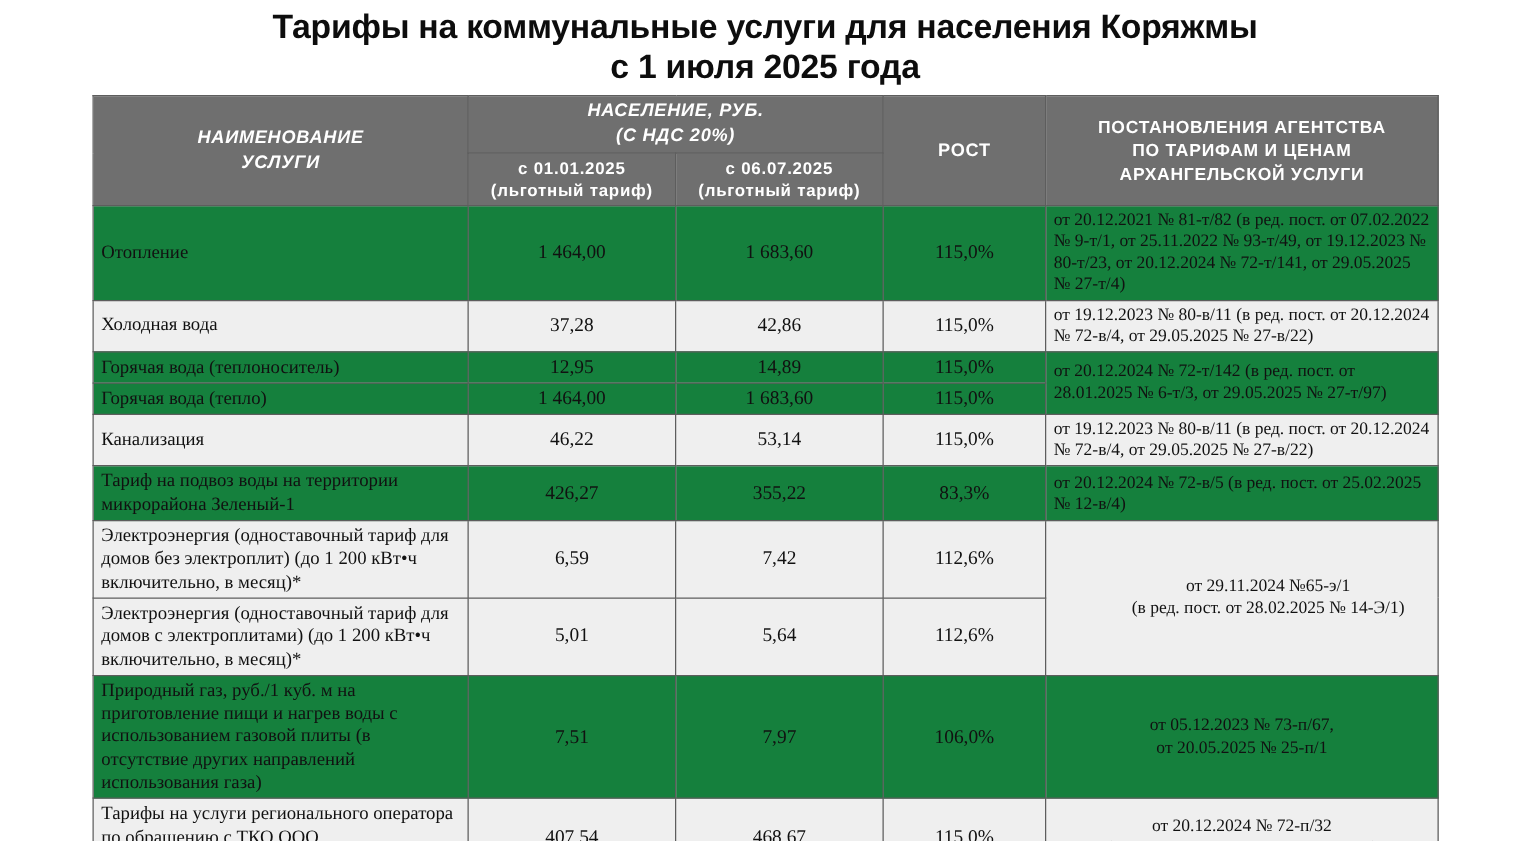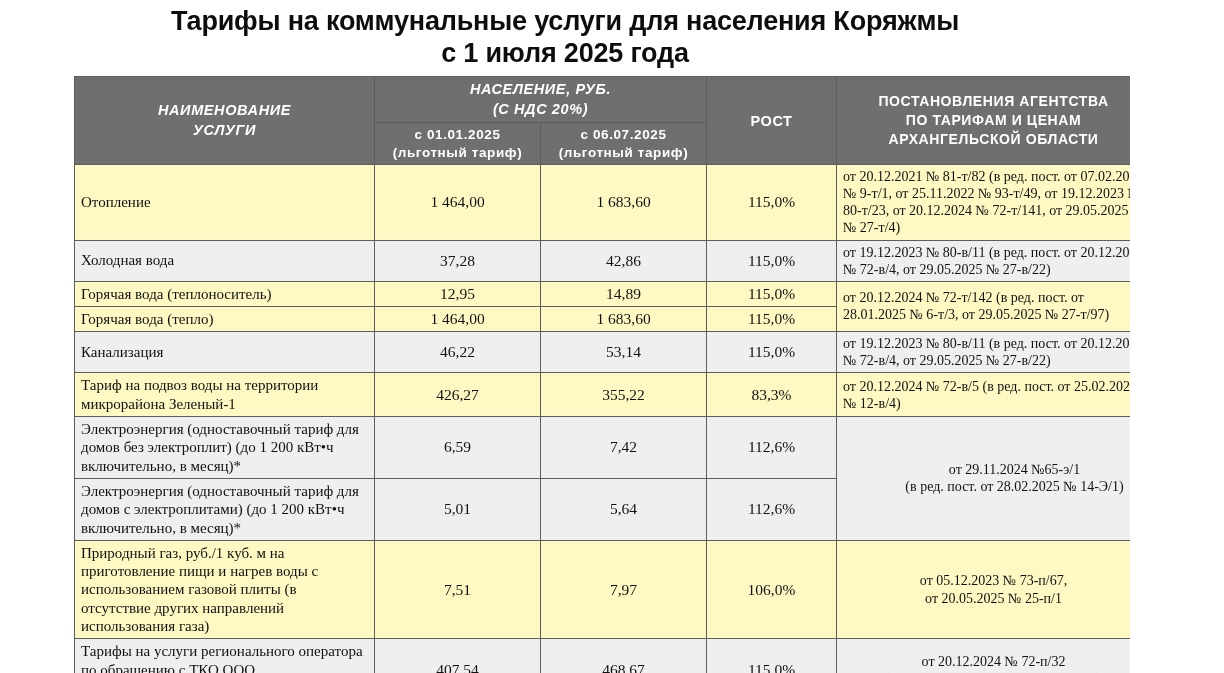--- a/index.html
+++ b/index.html
@@ -5,21 +5,21 @@
   * { box-sizing: border-box; }
   html, body {
     margin: 0; padding: 0;
     width: 1224px; height: 673px;
     background: #ffffff;
     font-family: "Liberation Serif", serif;
     color: #111111;
   }
   #page {
     position: relative;
-    width: 1130px;
+    width: 1224px;
     height: 673px;
     background: #fff;
     overflow: hidden;
   }
   .title {
     font-family: "Liberation Sans", sans-serif;
     font-weight: bold;
     font-size: 27px;
     text-align: center;
     line-height: 1.18;
@@ -79,21 +79,21 @@
     text-align: left;
     font-size: 14px;
     line-height: 1.22;
     padding-left: 7px;
     padding-right: 6px;
   }
   td.c-post.center {
     text-align: center;
   }
   tr.shade td { background: #efefef; }
-  tr.plain td { background: #fef9c3; }
+  tr.plain td { background: #15803d; }
 
   .col1 { width: 300px; }
   .col2 { width: 166px; }
   .col3 { width: 166px; }
   .col4 { width: 130px; }
   .col5 { width: 314px; }
 </style>
 </head>
 <body>
 
@@ -120,21 +120,21 @@
             <div>УСЛУГИ</div>
           </th>
           <th class="h-pop" colspan="2">
             <div>НАСЕЛЕНИЕ, РУБ.</div>
             <div>(С НДС 20%)</div>
           </th>
           <th class="h-rost" rowspan="2">РОСТ</th>
           <th class="h-post" rowspan="2">
             <div>ПОСТАНОВЛЕНИЯ АГЕНТСТВА</div>
             <div>ПО ТАРИФАМ И ЦЕНАМ</div>
-            <div>АРХАНГЕЛЬСКОЙ ОБЛАСТИ</div>
+            <div>АРХАНГЕЛЬСКОЙ УСЛУГИ</div>
           </th>
         </tr>
         <tr>
           <th class="h-sub">
             <div>с 01.01.2025</div>
             <div>(льготный тариф)</div>
           </th>
           <th class="h-sub">
             <div>с 06.07.2025</div>
             <div>(льготный тариф)</div>

